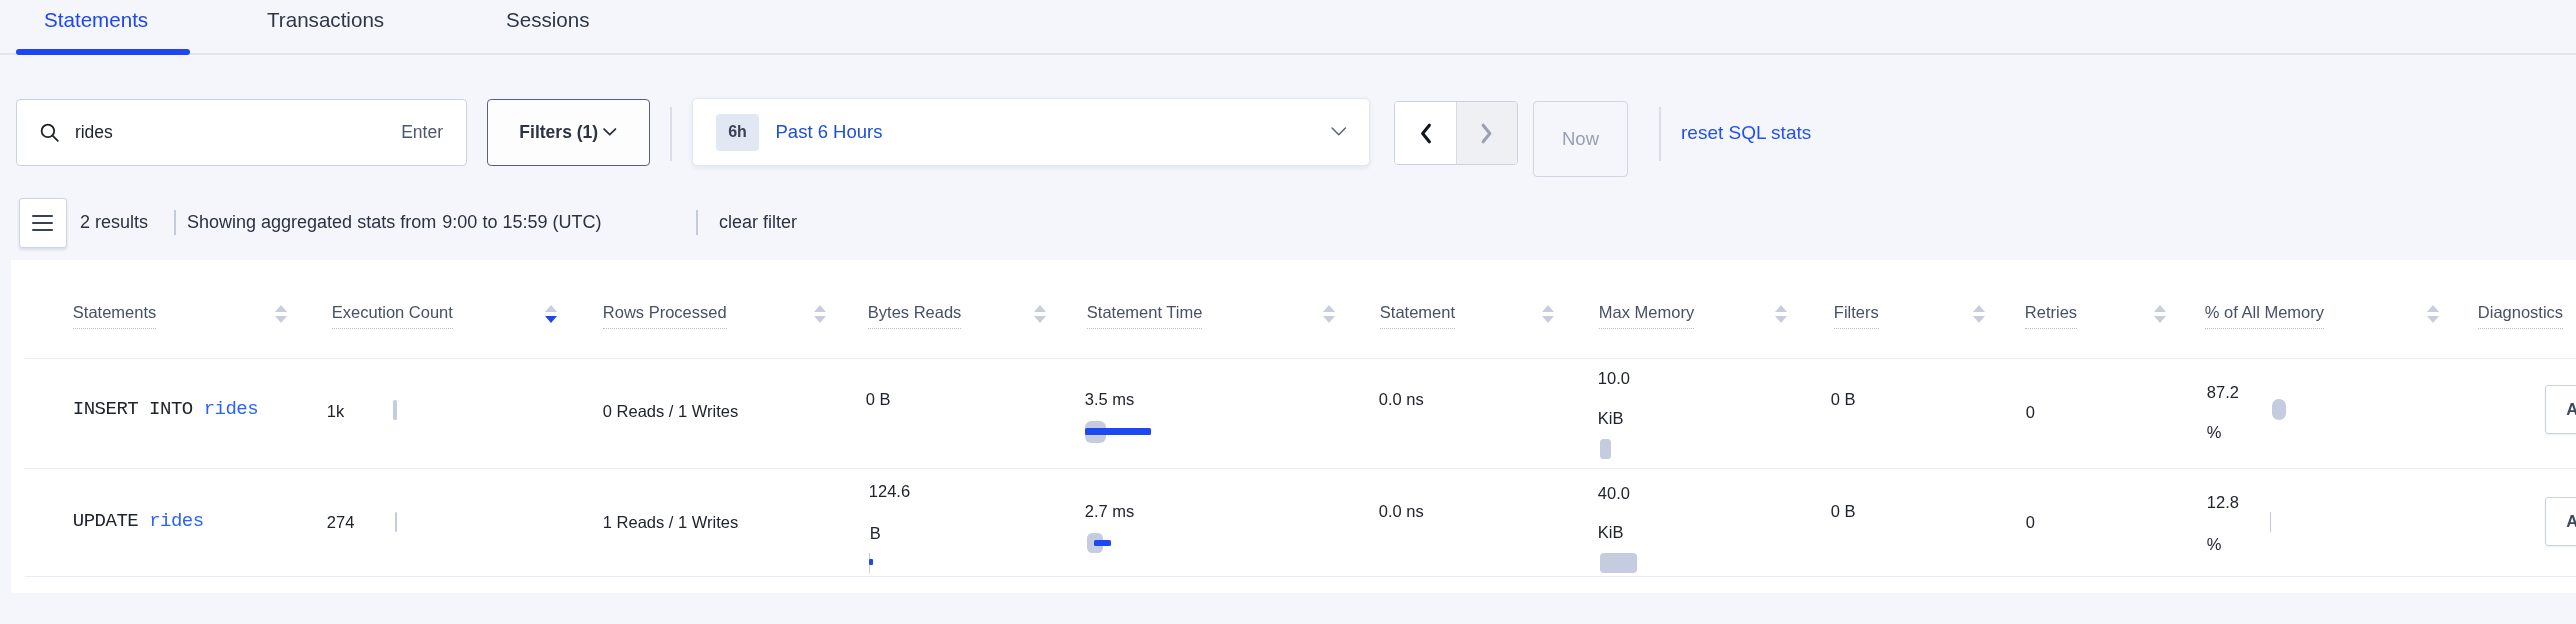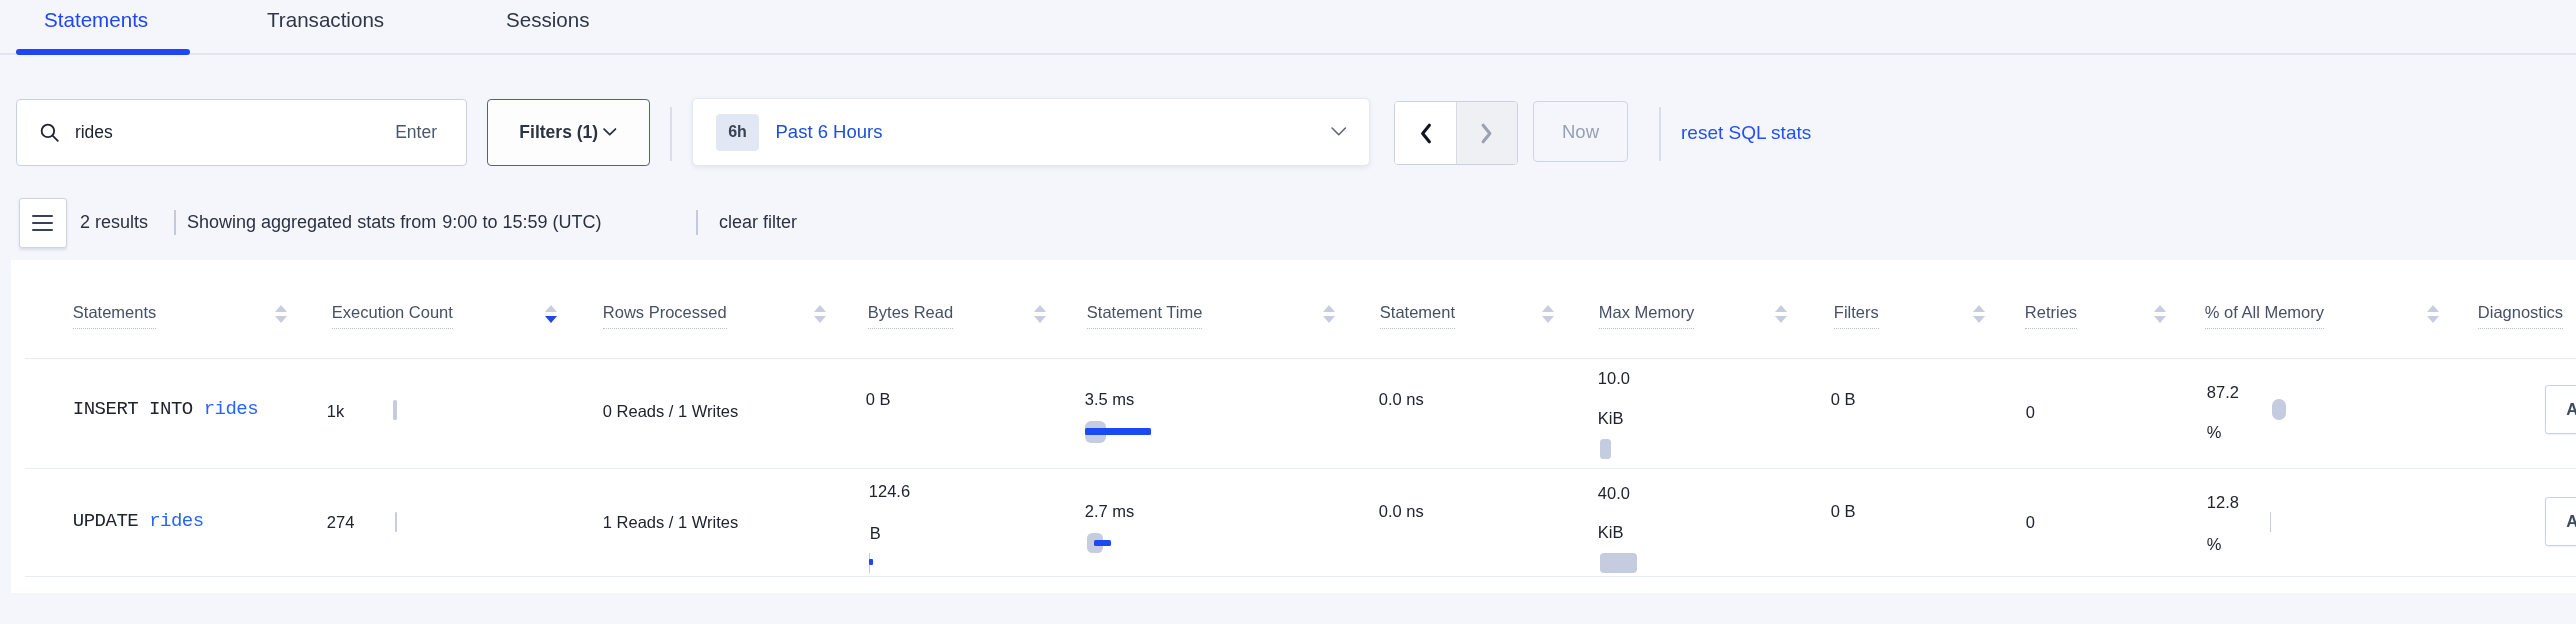--- a/index.html
+++ b/index.html
@@ -14,38 +14,38 @@
   .tab.active{color:#1e46f5}
   .tab-underline{position:absolute;left:0;top:53px;width:2731px;height:1.5px;background:#e1e5ee}
   .tab-ink{position:absolute;left:16px;top:49px;width:174px;height:6.2px;border-radius:3.1px;background:#1e46f5}
 
   
   .search-box{position:absolute;left:16px;top:99px;width:451px;height:67px;background:#fff;
     border:1px solid #c9d0e0;border-radius:4.1px;box-sizing:border-box;display:flex;align-items:center}
   .search-box svg{margin-left:20.6px}
   .search-input{flex:1;border:none;outline:none;background:transparent;margin-left:11.3px;
     font-size:17.5px;color:#20242e;font-family:"Liberation Sans",sans-serif}
-  .search-hint{margin-right:29px;font-size:17.5px;color:#4c566e}
+  .search-hint{margin-right:23px;font-size:17.5px;color:#4c566e}
   .filters-btn{position:absolute;left:487px;top:99px;width:163px;height:67px;background:#fdfdfe;
     border:1.5px solid #566079;border-radius:4.1px;box-sizing:border-box;display:flex;align-items:center;
     justify-content:center;gap:4px;font-size:17.5px;font-weight:600;color:#2c3443;cursor:pointer}
   .v-divider{position:absolute;width:1.5px;background:#d9dee9}
   .timepicker{position:absolute;left:692px;top:98px;width:678px;height:68px;background:#fff;
     border:1px solid #e4e8f1;border-radius:5.2px;box-sizing:border-box;display:flex;align-items:center;
     box-shadow:0 1.5px 4.1px rgba(30,45,80,.08);cursor:pointer}
   .time-badge{margin-left:23px;width:43px;height:37px;background:#e2e7f4;border-radius:4.1px;
     display:flex;align-items:center;justify-content:center;font-size:16px;font-weight:700;color:#3a4354}
   .time-label{margin-left:16.5px;font-size:18.5px;color:#1d4ed8}
   .timepicker .chev{margin-left:auto;margin-right:21.6px}
   .arrows{position:absolute;left:1394px;top:101px;width:124px;height:64px;border:1px solid #c9d0e0;
     border-radius:4.1px;box-sizing:border-box;display:flex;overflow:hidden;background:#fff}
   .arrow-half{width:50%;display:flex;align-items:center;justify-content:center;cursor:pointer}
   .arrow-half.prev{background:#fff;border-right:1px solid #d7dce8}
   .arrow-half.next{background:#eef0f4}
-  .now-btn{position:absolute;left:1533px;top:101px;width:95px;height:61px;border:1px solid #ced5e3;
+  .now-btn{position:absolute;left:1533px;top:101px;width:95px;height:76px;border:1px solid #ced5e3;
     border-radius:4.1px;box-sizing:border-box;display:flex;align-items:center;justify-content:center;
     font-size:18.5px;color:#97a0b5;background:transparent}
   .link{color:#2350f0;cursor:pointer}
   .reset-link{position:absolute;left:1681px;top:122px;font-size:19px}
 
   
   .menu-btn{position:absolute;left:18.5px;top:198px;width:48px;height:50px;background:#fff;
     border:1px solid #cdd4e2;border-radius:3.1px;box-sizing:border-box;display:flex;flex-direction:column;
     align-items:center;justify-content:center;gap:4.6px;box-shadow:0 1.5px 2.6px rgba(30,45,80,.12);cursor:pointer}
   .menu-btn i{display:block;width:20.6px;height:2.6px;background:#38415a;border-radius:1px}
@@ -140,21 +140,21 @@
   <span class="showing-prefix">Showing aggregated stats from</span><span class="bold">9:00 to 15:59 (UTC)</span>
 </span>
 <div class="pipe" style="left:696px"></div>
 <a class="results-text link" style="left:719px">clear filter</a>
 
 <div class="card">
 
   <div class="th" style="left:62px"><span class="th-label">Statements</span></div>
   <div class="th" style="left:321px"><span class="th-label">Execution Count</span></div>
   <div class="th" style="left:592px"><span class="th-label">Rows Processed</span></div>
-  <div class="th" style="left:857px"><span class="th-label">Bytes Read</span></div>
+  <div class="th" style="left:857px"><span class="th-label">Bytes Reads</span></div>
   <div class="th" style="left:1076px"><span class="th-label">Statement Time</span></div>
   <div class="th" style="left:1369px"><span class="th-label">Statement</span></div>
   <div class="th" style="left:1588px"><span class="th-label">Max Memory</span></div>
   <div class="th" style="left:1823px"><span class="th-label">Filters</span></div>
   <div class="th" style="left:2014px"><span class="th-label">Retries</span></div>
   <div class="th" style="left:2194px"><span class="th-label">% of All Memory</span></div>
   <div class="th" style="left:2467px"><span class="th-label">Diagnostics</span></div>
 
   <div class="sorter" style="left:264px">
       <i class="c-up"></i>

